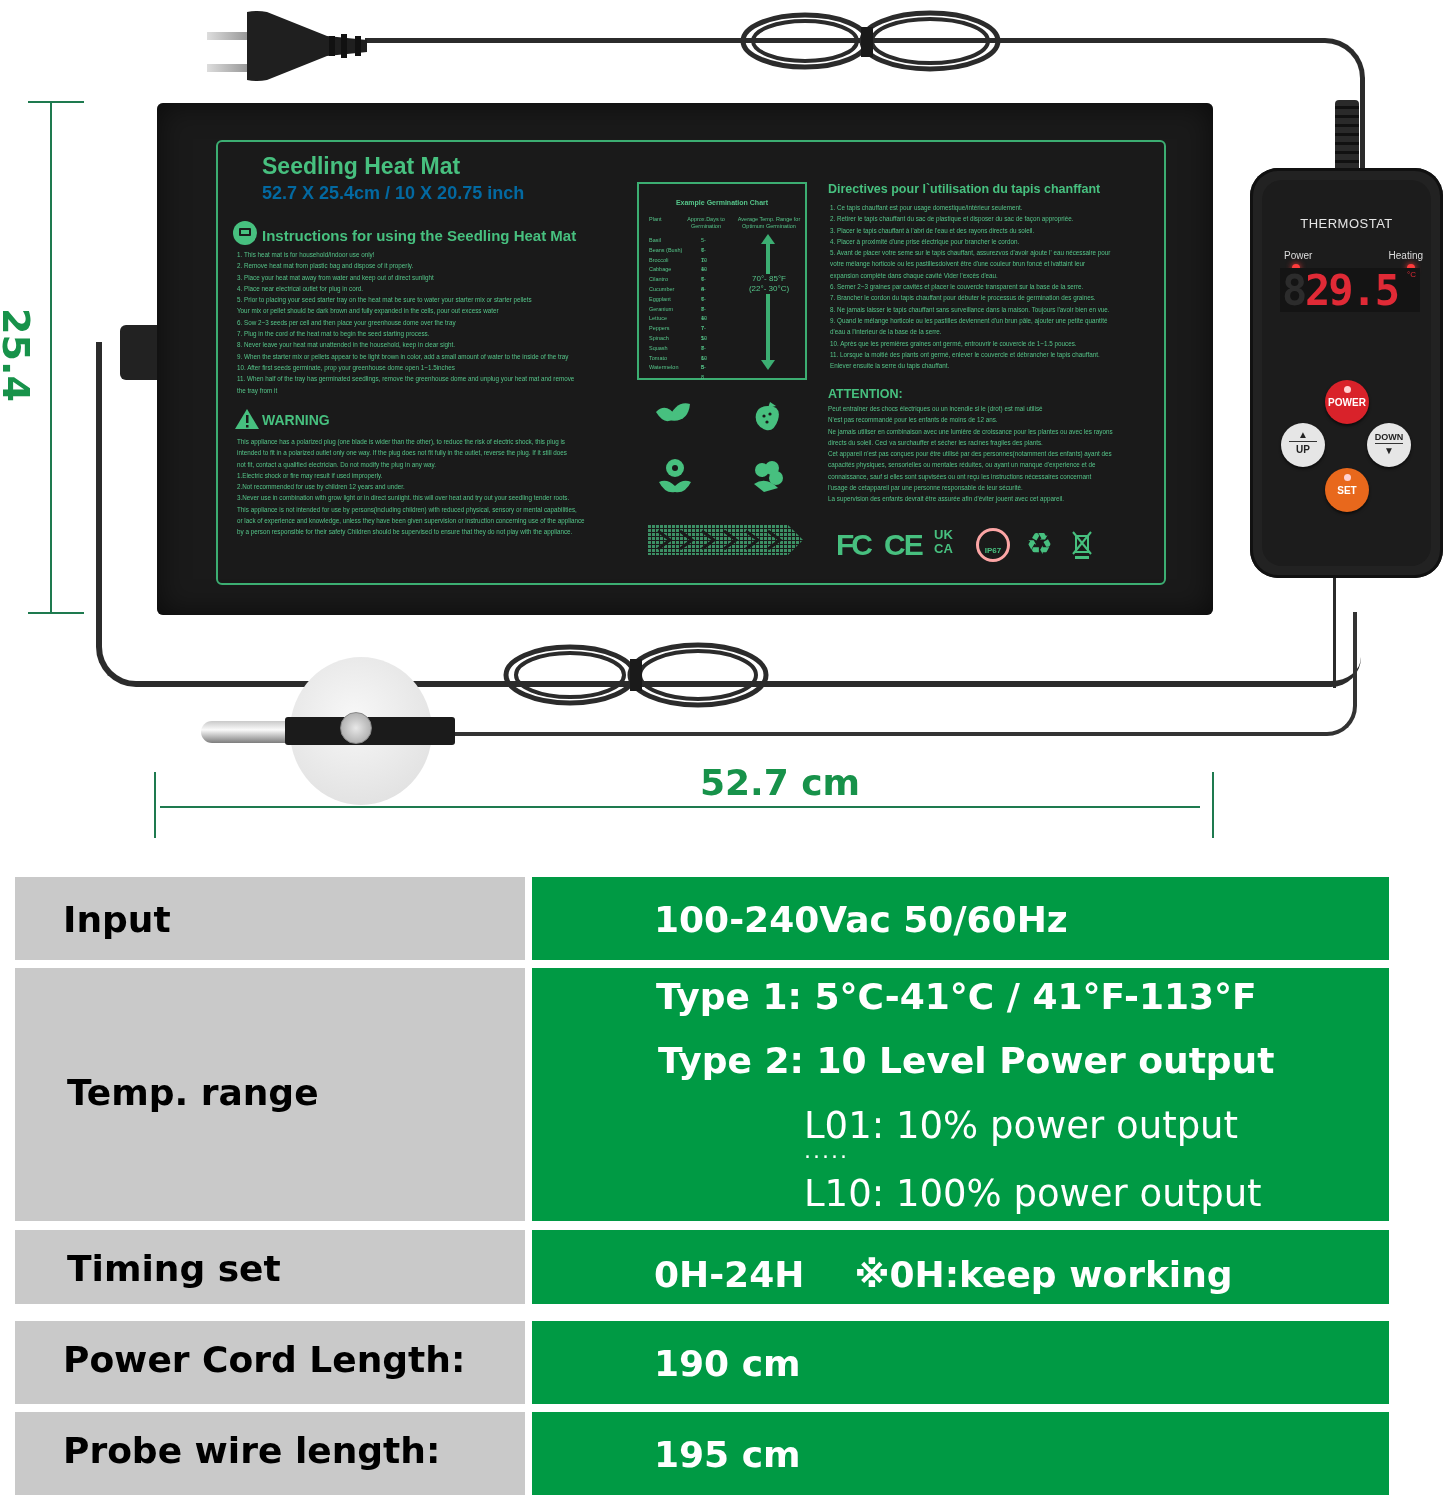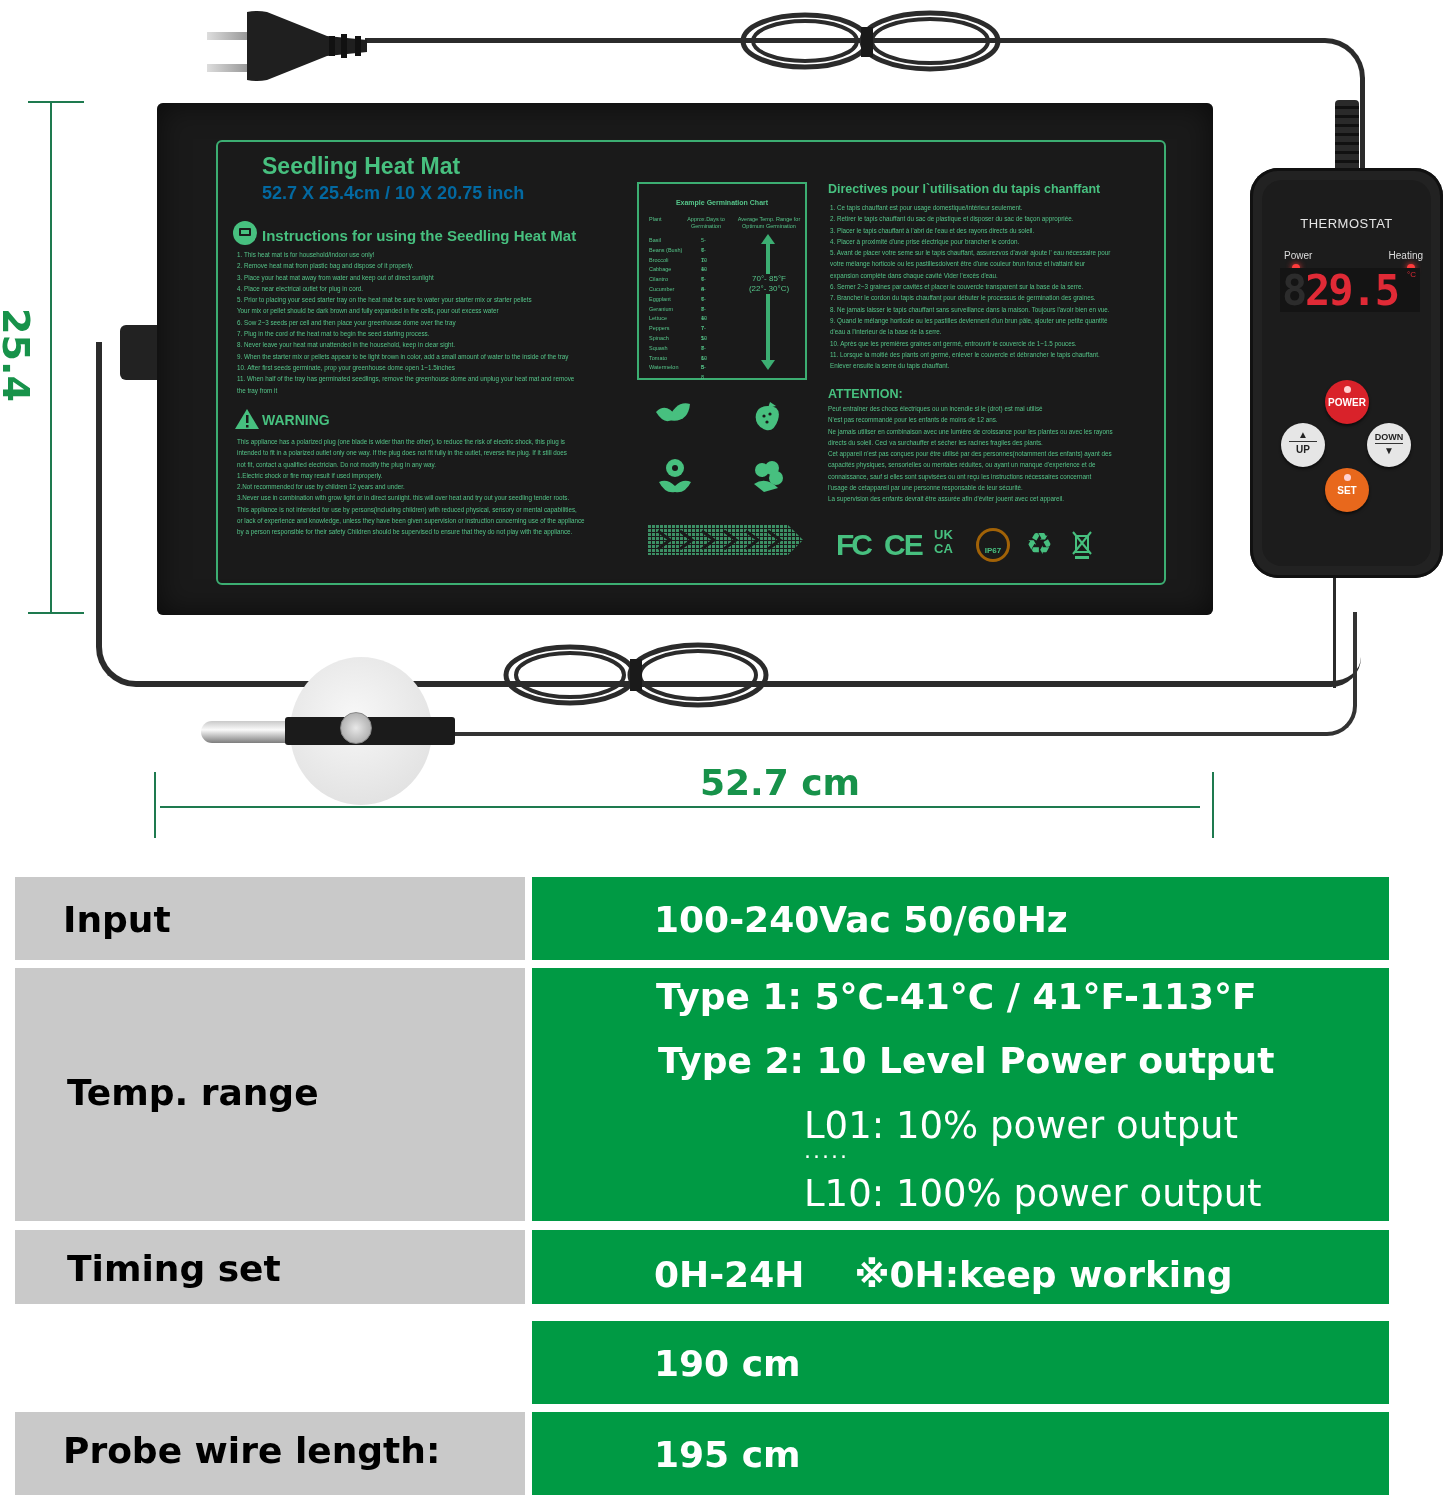--- a/index.html
+++ b/index.html
@@ -297,21 +297,21 @@
   <div>Cet appareil n'est pas conçues pour être utilisé par des personnes(notamment des enfants) ayant des</div>
   <div>capacités physiques, sensorielles ou mentales réduites, ou ayant un manque d'experience et de</div>
   <div>connaissance, sauf si elles sont supvisées ou ont reçu les instructions nécessaires concernant</div>
   <div>l'usage de cetappareil par une  personne responsable de leur sécurité.</div>
   <div>La supervision des enfants devrait être assurée afin d'éviter jouent avec cet appareil.</div>
 </div>
 
 <div class="cert" style="left:836px; font-size:30px; letter-spacing:-3px;">FC</div>
 <div class="cert" style="left:884px; font-size:30px; letter-spacing:-2px;">CE</div>
 <div class="cert" style="left:934px; top:528px; font-size:13px; line-height:14px; width:34px;">UK CA</div>
-<div class="abs" style="left:976px; top:528px; width:34px; height:34px; border-radius:50%; border:3px solid #a16207; color:#47c07f; font-size:8px; font-weight:bold; text-align:center; line-height:40px;">IP67</div>
+<div class="abs" style="left:976px; top:528px; width:34px; height:34px; border-radius:50%; border:3px solid #fca5a5; color:#47c07f; font-size:8px; font-weight:bold; text-align:center; line-height:40px;">IP67</div>
 <div class="abs" style="left:1026px; top:528px; width:32px; height:32px; color:#47c07f; font-size:30px; line-height:32px;">♻</div>
 <div class="abs" style="left:1072px; top:530px; width:20px; height:30px;">
   <svg width="20" height="30" viewBox="0 0 20 30">
       <rect x="4" y="6" width="12" height="16" fill="none" stroke="#47c07f" stroke-width="2"></rect>
       <path d="M1 2 L19 24 M19 2 L1 24" stroke="#47c07f" stroke-width="2"></path>
       <rect x="3" y="26" width="14" height="3" fill="#47c07f"></rect>
     </svg>
 </div>
 
 <div class="abs" style="left:1335px; top:100px; width:24px; height:72px; background:repeating-linear-gradient(#2a2a2a 0 6px, #111 6px 9px); border-radius:4px;"></div>
@@ -383,20 +383,23 @@
 <div class="spec-row" style="top:1230px; height:74px;">
   <div class="spec-label">
       <span style="top:18px; left:52px;">Timing set</span>
     </div>
   <div class="spec-value">
       <span class="v" style="top:24px; white-space:pre;">0H-24H    ※0H:keep working</span>
     </div>
 </div>
 
 <div class="spec-row" style="top:1321px; height:83px;">
+  <div class="spec-label">
+      <span style="top:18px;">Power Cord Length:</span>
+    </div>
   <div class="spec-value">
       <span class="v" style="top:22px;">190 cm</span>
     </div>
 </div>
 
 <div class="spec-row" style="top:1412px; height:83px;">
   <div class="spec-label">
       <span style="top:18px;">Probe wire length:</span>
     </div>
   <div class="spec-value">

